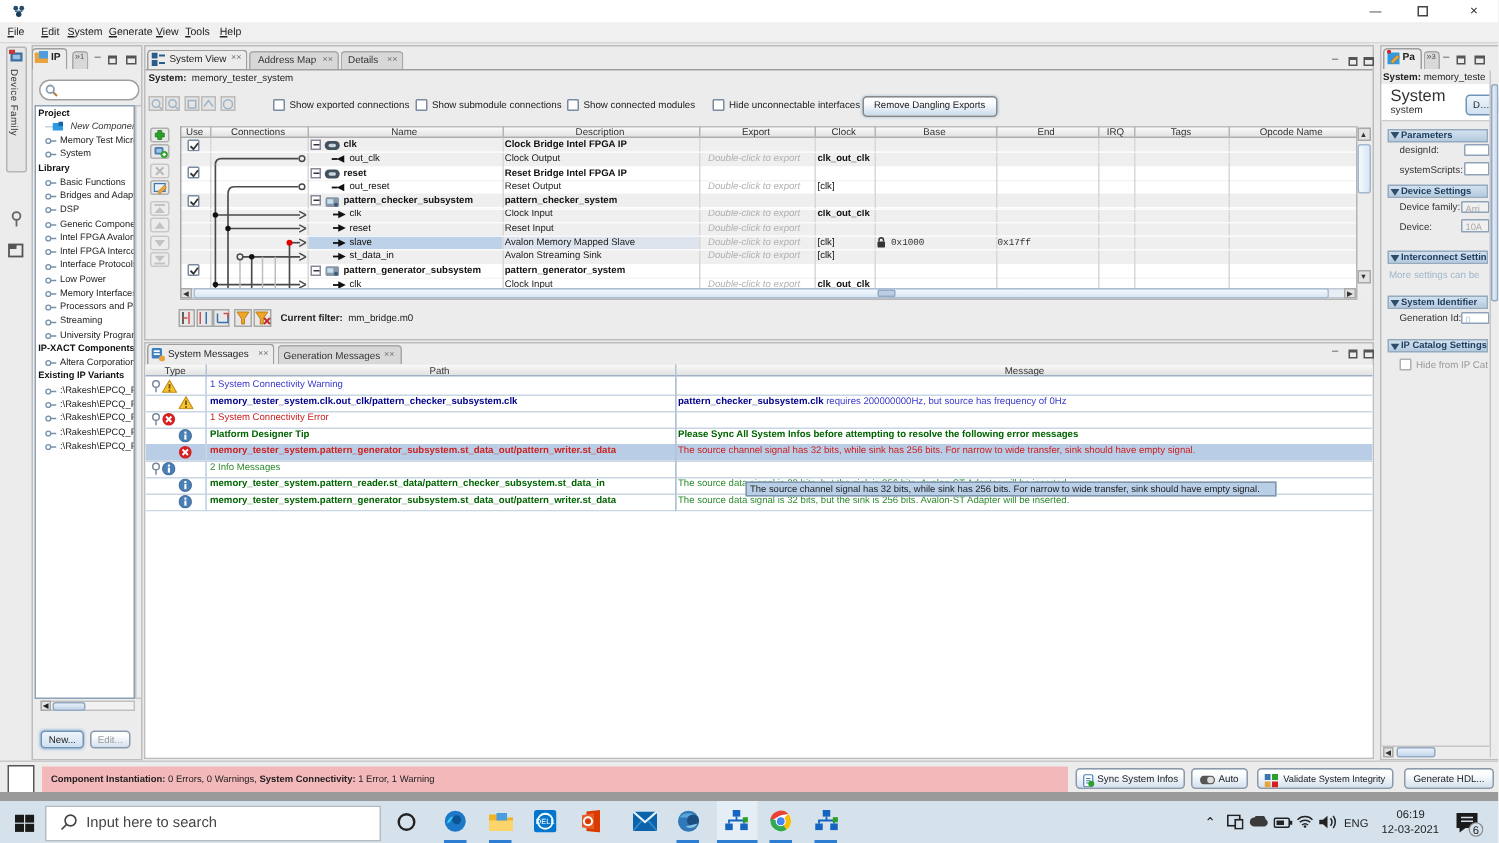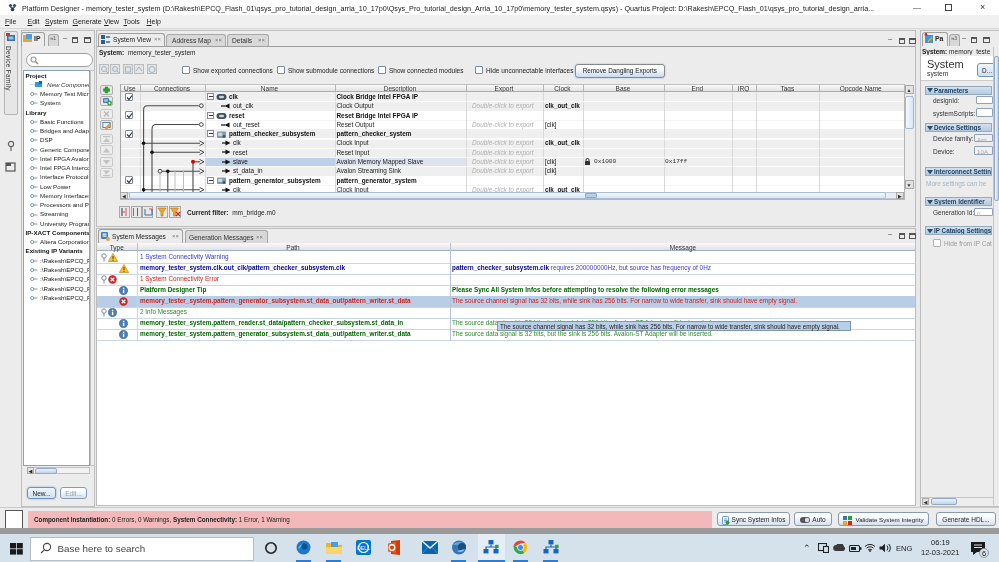--- a/index.html
+++ b/index.html
@@ -23,21 +23,20 @@
 <div id="scr">
 
 <div class="ab" style="left:0;top:0;width:999px;height:15px;background:#fff;"></div>
 <div class="ab" style="left:8px;top:3px;width:9px;height:9px;">
 <svg width="9" height="9">
         <circle cx="2.5" cy="2.5" r="1.6" fill="#274b6d"></circle>
         <circle cx="6.5" cy="2.5" r="1.6" fill="#274b6d"></circle>
         <circle cx="4.5" cy="6.5" r="1.8" fill="#1a3a5c"></circle>
         <rect x="2" y="4" width="5" height="1" fill="#4a7196"></rect>
       </svg></div>
-<div class="tx" style="left:22px;top:4px;font-size:7.2px;color:#1a1a1a;">Platform Designer - memory_tester_system (D:\Rakesh\EPCQ_Flash_01\qsys_pro_tutorial_design_arria_10_17p0\Qsys_Pro_tutorial_design_Arria_10_17p0\memory_tester_system.qsys) - Quartus Project: D:\Rakesh\EPCQ_Flash_01\qsys_pro_tutorial_design_arria...</div>
 <div class="tx" style="left:913px;top:3px;font-size:8px;color:#333;">—</div>
 <div class="ab" style="left:945px;top:3.5px;width:7px;height:7px;border:1px solid #444;"></div>
 <div class="tx" style="left:980px;top:2px;font-size:9px;color:#333;">×</div>
 
 <div class="ab" style="left:0;top:15px;width:999px;height:14px;background:#f0f0f0;border-bottom:1px solid #d8d8d8;"></div>
 <div class="tx" style="left:5px;top:18px;font-size:7px;"><span class="u">F</span>ile</div>
 <div class="tx" style="left:27.5px;top:18px;font-size:7px;"><span class="u">E</span>dit</div>
 <div class="tx" style="left:45px;top:18px;font-size:7px;"><span class="u">S</span>ystem</div>
 <div class="tx" style="left:72.5px;top:18px;font-size:7px;"><span class="u">G</span>enerate</div>
 <div class="tx" style="left:104px;top:18px;font-size:7px;"><span class="u">V</span>iew</div>
@@ -727,21 +726,21 @@
       <rect x="0" y="0" width="6" height="5.4" fill="#1a1a1a"></rect>
       <rect x="6.8" y="0" width="6" height="5.4" fill="#1a1a1a"></rect>
       <rect x="0" y="6.2" width="6" height="5.4" fill="#1a1a1a"></rect>
       <rect x="6.8" y="6.2" width="6" height="5.4" fill="#1a1a1a"></rect>
     </svg>
 <div class="ab" style="left:30px;top:537px;width:224px;height:24px;background:#fff;border:1px solid #b5bcc2;"></div>
 <svg class="ab" style="left:40px;top:542px;" width="12" height="12">
       <circle cx="7" cy="5" r="3.6" fill="none" stroke="#444" stroke-width="1.1"></circle>
       <line x1="4.3" y1="7.8" x2="1" y2="11" stroke="#444" stroke-width="1.1"></line>
     </svg>
-<div class="tx" style="left:57.5px;top:542.5px;font-size:9.8px;color:#444;">Base here to search</div>
+<div class="tx" style="left:57.5px;top:542.5px;font-size:9.8px;color:#444;">Input here to search</div>
 
 <svg class="ab" style="left:264px;top:541px;" width="14" height="14">
       <circle cx="7" cy="7" r="5.2" fill="none" stroke="#222" stroke-width="1.6"></circle>
     </svg>
 <div class="ab" style="left:478px;top:534px;width:27px;height:27px;background:#e6eef5;"></div>
 <svg class="ab" style="left:296px;top:540px;" width="15" height="15">
       <circle cx="7.5" cy="7.5" r="7" fill="#1e78c8"></circle>
       <path d="M2 9 a6 6 0 0 1 11 -2 a5 5 0 0 0 -9 1 Z" fill="#35cdf2"></path>
       <circle cx="8.5" cy="6.5" r="3" fill="#0b5394"></circle>
     </svg>

